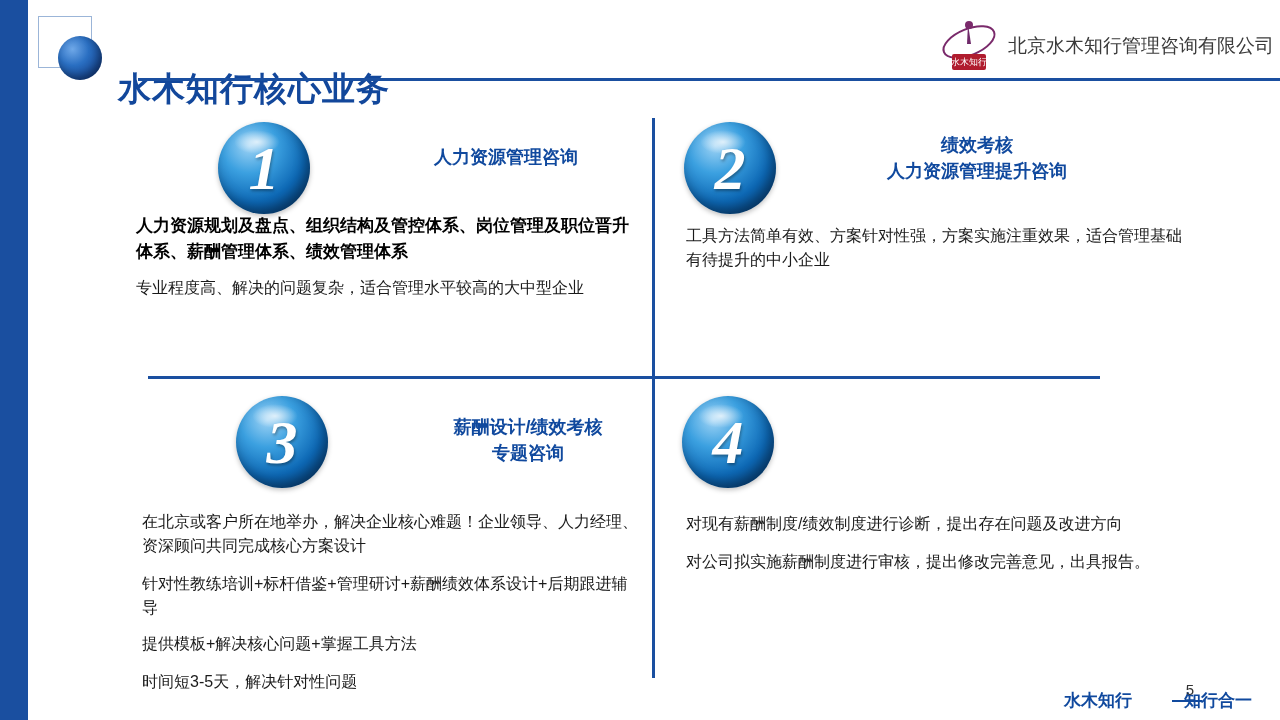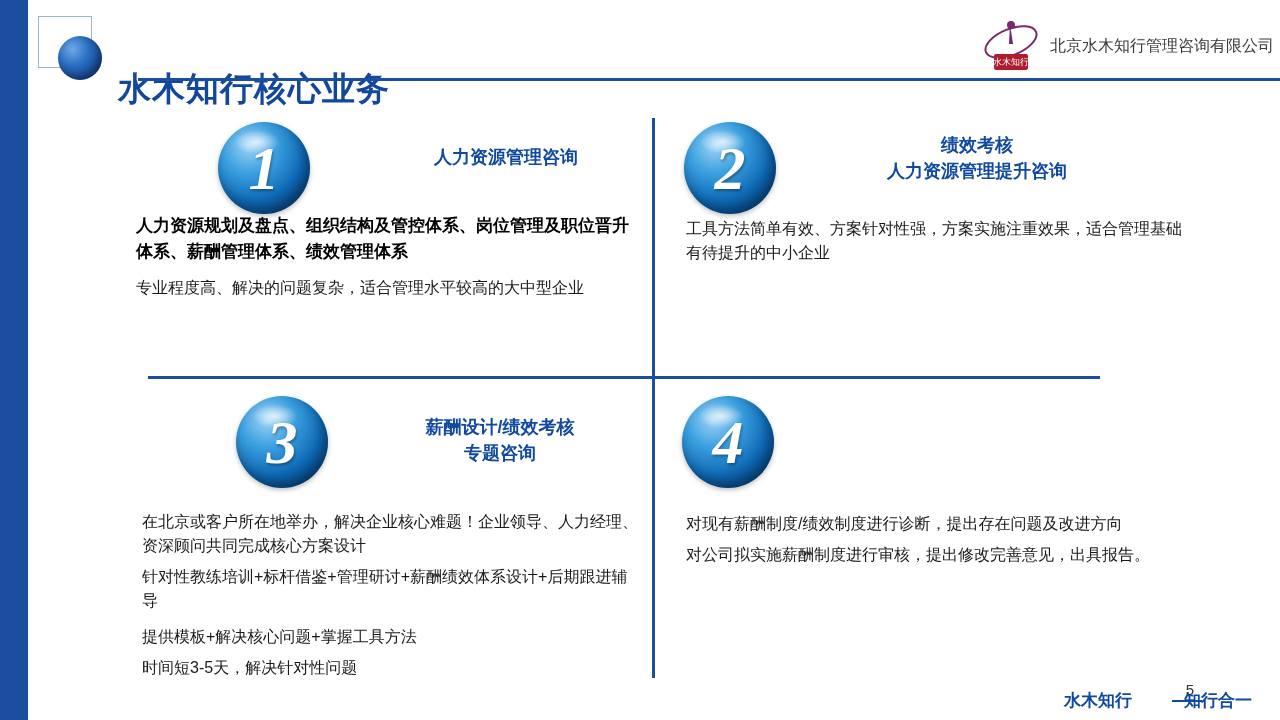--- a/index.html
+++ b/index.html
@@ -66,21 +66,21 @@
     right: 6px; top: 18px;
     display: flex;
     align-items: center;
     gap: 8px;
   }
   .brand-mark {
     position: relative;
     width: 62px; height: 56px;
   }
   .brand-name {
-    font-size: 16px;
+    font-size: 19px;
     color: #3a3a3a;
     white-space: nowrap;
   }
 
   
   .v-divider {
     position: absolute;
     left: 652px; top: 118px;
     width: 3px; height: 560px;
     background: #1a4fa0;
@@ -140,35 +140,35 @@
     font-weight: bold;
     color: #000000;
     line-height: 1.5;
   }
   .q-body {
     font-size: 16px;
     color: #1a1a1a;
     line-height: 1.5;
     margin-top: 12px;
   }
-  .q-body.spaced { margin-top: 7px; }
+  .q-body.spaced { margin-top: 14px; }
 
   
   .q1 .badge { left: 82px; top: 10px; }
   .q1 .q-head { position: absolute; left: 230px; top: 32px; width: 280px; }
   .q1 .text { position: absolute; left: 0px; top: 101px; width: 496px; font-family: Liberation Serif, serif; }
 
   
   .q2 .badge { left: 12px; top: 10px; }
   .q2 .q-head { position: absolute; left: 140px; top: 20px; width: 330px; }
   .q2 .text { position: absolute; left: 14px; top: 98px; width: 500px; }
 
   
   .q3 .badge { left: 100px; top: 6px; }
-  .q3 .q-head { position: absolute; left: 224px; top: 24px; width: 280px; }
+  .q3 .q-head { position: absolute; left: 252px; top: 24px; width: 280px; }
   .q3 .text { position: absolute; left: 6px; top: 108px; width: 500px; }
 
   
   .q4 .badge { left: 10px; top: 6px; }
   .q4 .q-head { position: absolute; left: 150px; top: 26px; width: 300px; }
   .q4 .text { position: absolute; left: 14px; top: 110px; width: 490px; }
 
   
   .footer {
     position: absolute;

